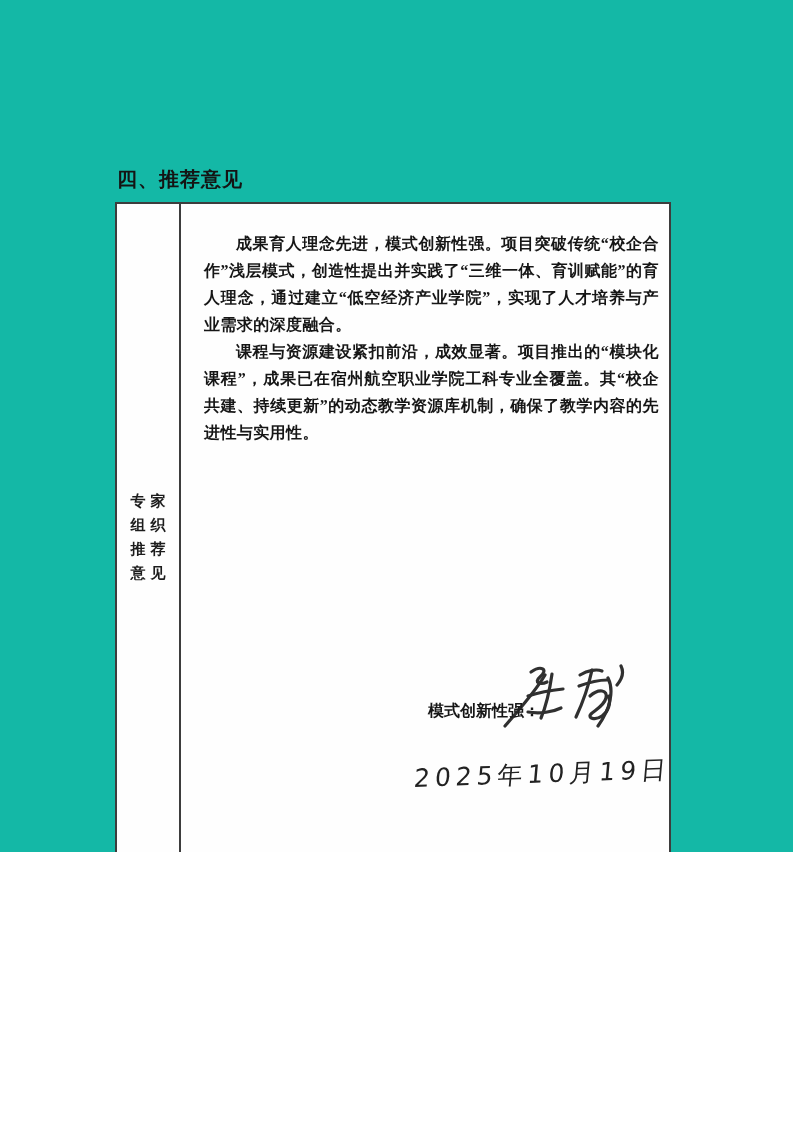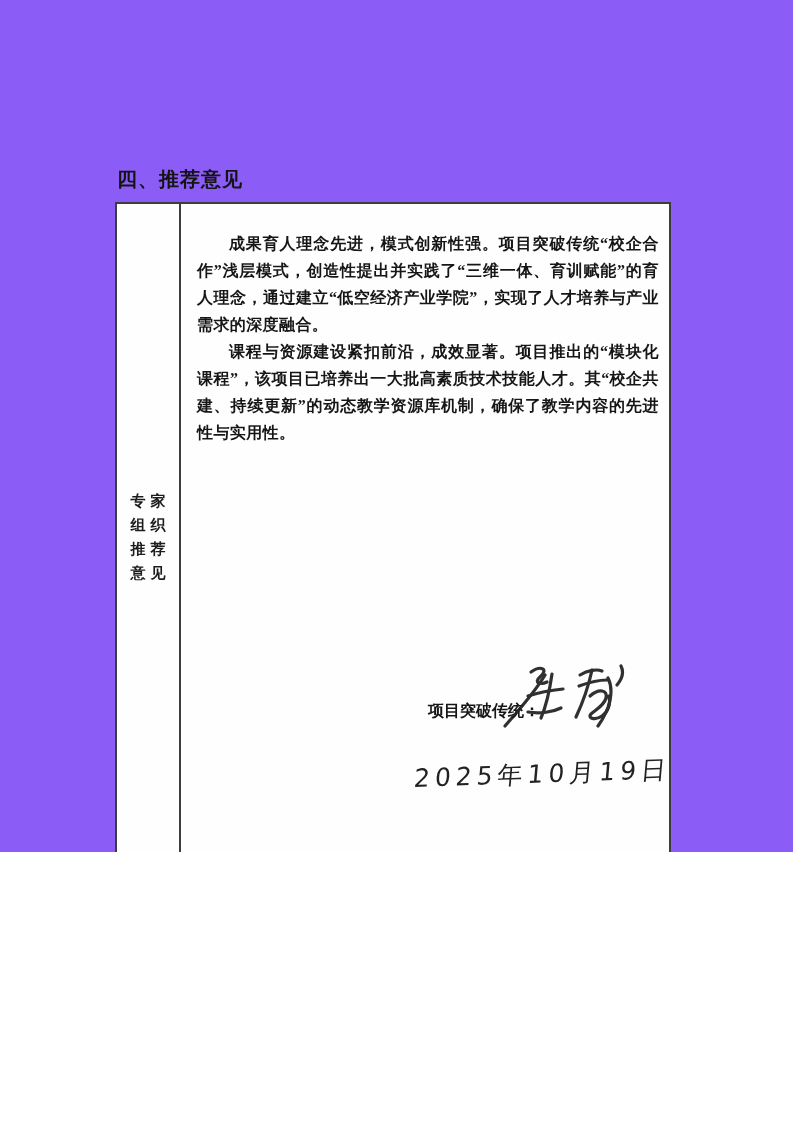--- a/index.html
+++ b/index.html
@@ -1,19 +1,19 @@
 <!DOCTYPE html>
 <html><head>
 <meta charset="utf-8">
 <style>
   html,body{margin:0;padding:0;background:#ffffff;}
   .page{
     position:relative;
     width:793px;height:852px;
-    background:#8b5cf6;
+    background:#14b8a6;
     font-family:"Liberation Serif","DejaVu Serif",serif;
     color:#1c1c1c;
     overflow:hidden;
   }
   .heading{
     position:absolute;left:117px;top:166px;
     font-family:"Liberation Sans","DejaVu Sans",sans-serif;
     font-weight:bold;font-size:20px;letter-spacing:1px;color:#141414;
   }
   .rec-table{
@@ -29,21 +29,21 @@
     display:flex;align-items:center;justify-content:center;
     box-sizing:border-box;
   }
   .row-header-inner{display:flex;flex-direction:column;gap:5px;text-align:center;}
   .row-header-inner span{
     font-size:15px;font-weight:600;color:#1c1c1c;
     letter-spacing:5px;margin-right:-5px;white-space:nowrap;
   }
   .body-cell{
     position:relative;flex:1;
-    padding:26px 10px 0 16px;
+    padding:26px 10px 0 23px;
     box-sizing:border-box;
   }
   .body-cell p{
     margin:0;
     font-size:16px;line-height:27px;
     font-weight:600;color:#161616;
     text-align:justify;text-indent:2em;
     letter-spacing:0.4px;
   }
   .sig-label{
@@ -77,23 +77,23 @@
       <div class="row-header-inner">
         <span>专家</span>
         <span>组织</span>
         <span>推荐</span>
         <span>意见</span>
       </div>
     </div>
 
     <div class="body-cell">
       <p>成果育人理念先进，模式创新性强。项目突破传统“校企合作”浅层模式，创造性提出并实践了“三维一体、育训赋能”的育人理念，通过建立“低空经济产业学院”，实现了人才培养与产业需求的深度融合。</p>
-      <p>课程与资源建设紧扣前沿，成效显著。项目推出的“模块化课程”，该项目已培养出一大批高素质技术技能人才。其“校企共建、持续更新”的动态教学资源库机制，确保了教学内容的先进性与实用性。</p>
+      <p>课程与资源建设紧扣前沿，成效显著。项目推出的“模块化课程”，成果已在宿州航空职业学院工科专业全覆盖。其“校企共建、持续更新”的动态教学资源库机制，确保了教学内容的先进性与实用性。</p>
 
-      <span class="sig-label">项目突破传统：</span>
+      <span class="sig-label">模式创新性强：</span>
 
       <svg class="signature-svg" width="150" height="92" viewBox="0 0 150 92" fill="none" stroke="#1f1f1f" stroke-width="3.2" stroke-linecap="round" stroke-linejoin="round" opacity="0.92">
         <path d="M36,16 C46,9 54,13 45,21 C38,27 46,29 52,26"></path>
         <path d="M50,19 C40,36 24,54 10,70"></path>
         <path d="M57,18 C55,32 52,48 46,62"></path>
         <path d="M33,40 C45,36 58,34 68,33"></path>
         <path d="M33,56 C45,58 58,56 66,52"></path>
         <path d="M85,19 C93,14 102,13 107,15"></path>
         <path d="M84,30 C95,26 106,24 112,24"></path>
         <path d="M97,14 C94,28 89,44 81,61"></path>

